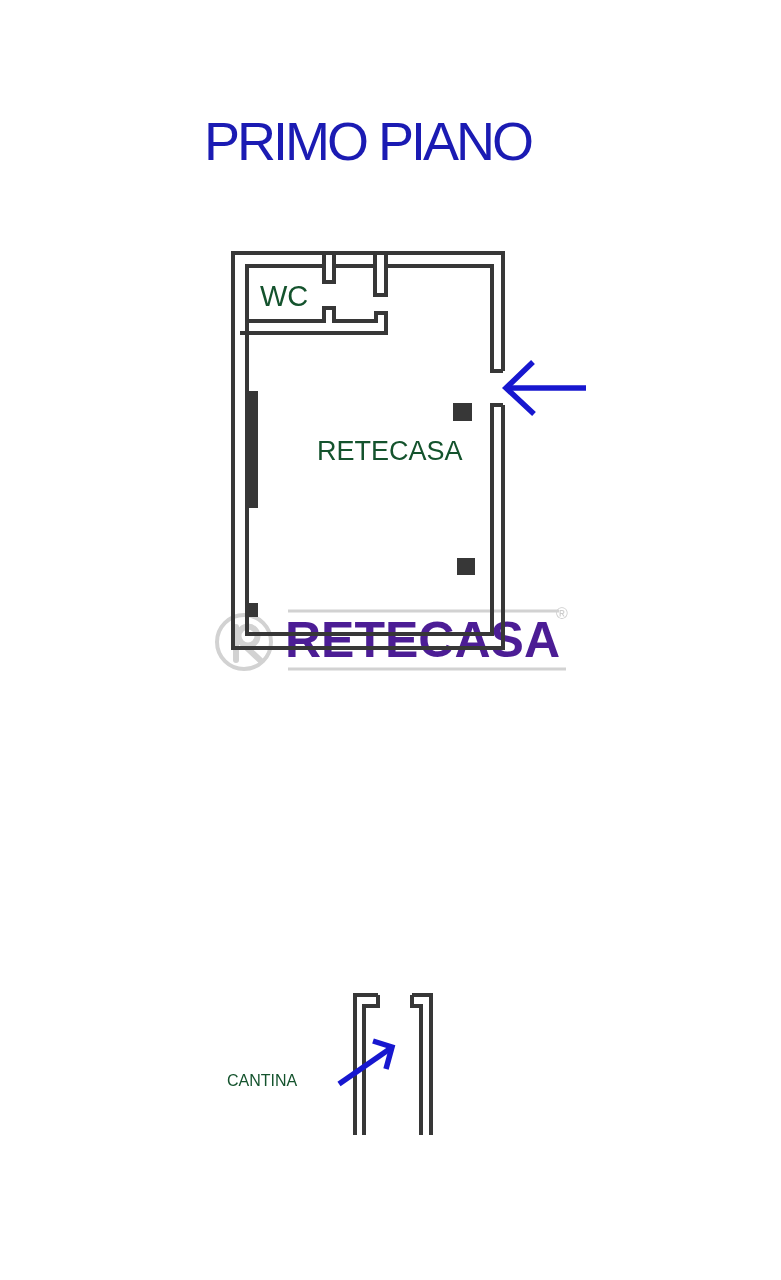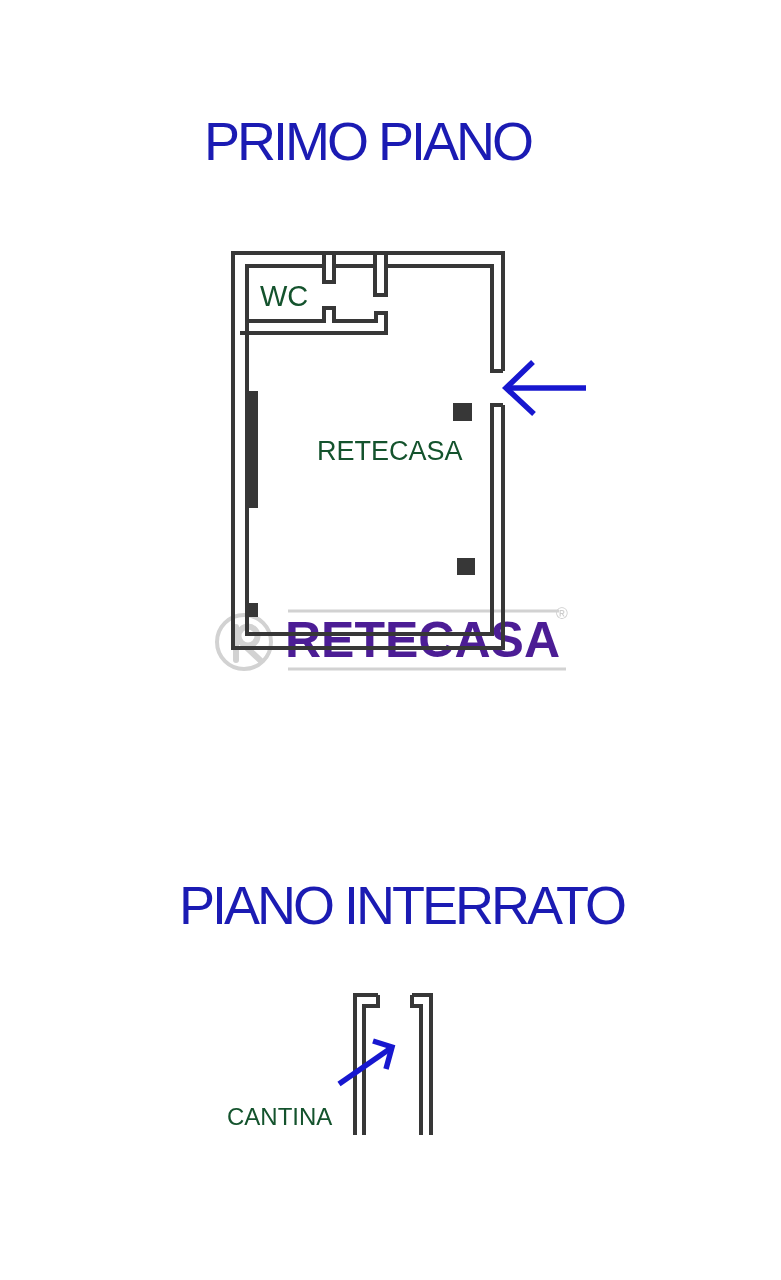--- a/index.html
+++ b/index.html
@@ -40,27 +40,26 @@
   }
   .plan-svg{position:absolute;left:0;top:0;}
 </style>
 </head>
 <body>
 
 <div class="canvas">
 
   <div class="floor-title" style="left:204px;top:114px;">PRIMO PIANO</div>
 
-  <div class="floor-title" style="left:179px;top:878px;">PIANO INTERRATO</div>
 
   <div class="room-label" style="left:260px;top:282px;font-size:29px;line-height:29px;">WC</div>
 
   <div class="room-label" style="left:317px;top:438px;font-size:27px;line-height:27px;">RETECASA</div>
 
-  <div class="room-label" style="left:227px;top:1069px;font-size:24px;line-height:24px;margin-top:36px;">CANTINA</div>
+  <div class="room-label" style="left:227px;top:1069px;font-size:16px;line-height:24px;">CANTINA</div>
 
   <div class="wm-text">RETECASA</div>
   <div class="wm-reg">®</div>
 
   <svg class="plan-svg" width="781" height="1280" viewBox="0 0 781 1280">
 
     <g stroke="#d2d2d2" fill="none">
       <path d="M288,611 H559" stroke-width="3"></path>
       <path d="M288,669 H566" stroke-width="3"></path>
       <circle cx="244" cy="642" r="27" stroke-width="4"></circle>

